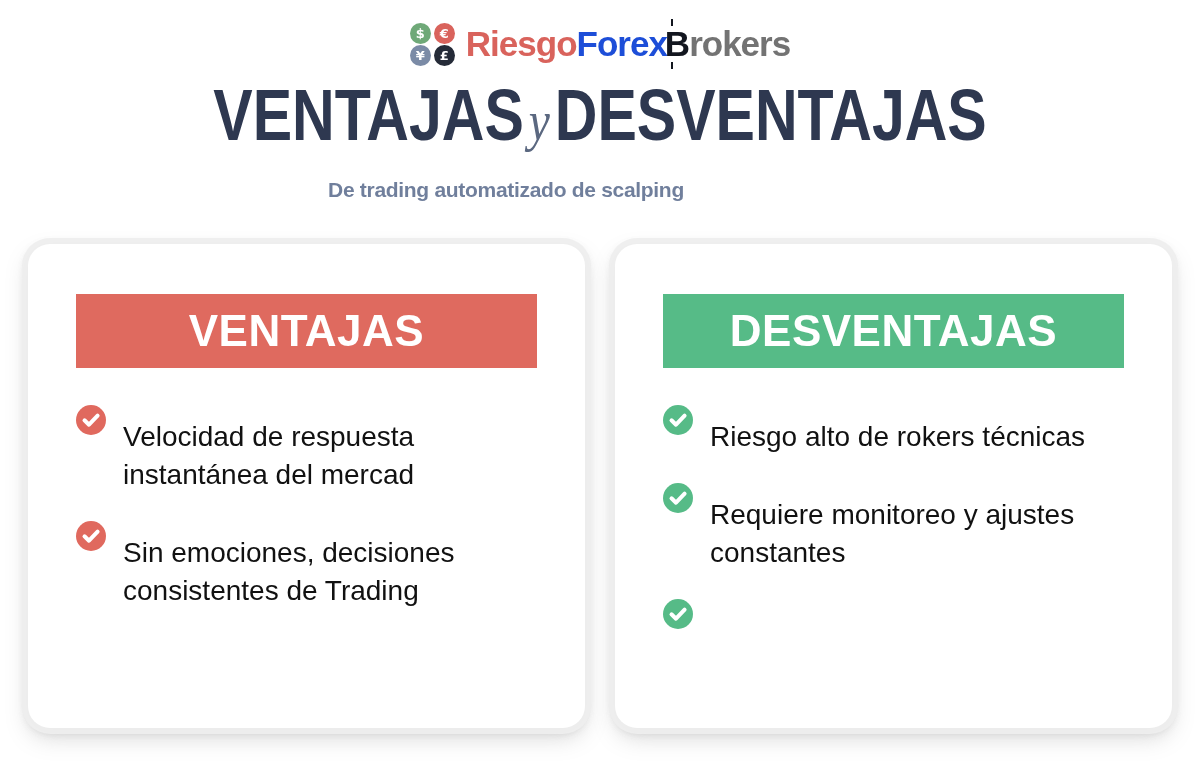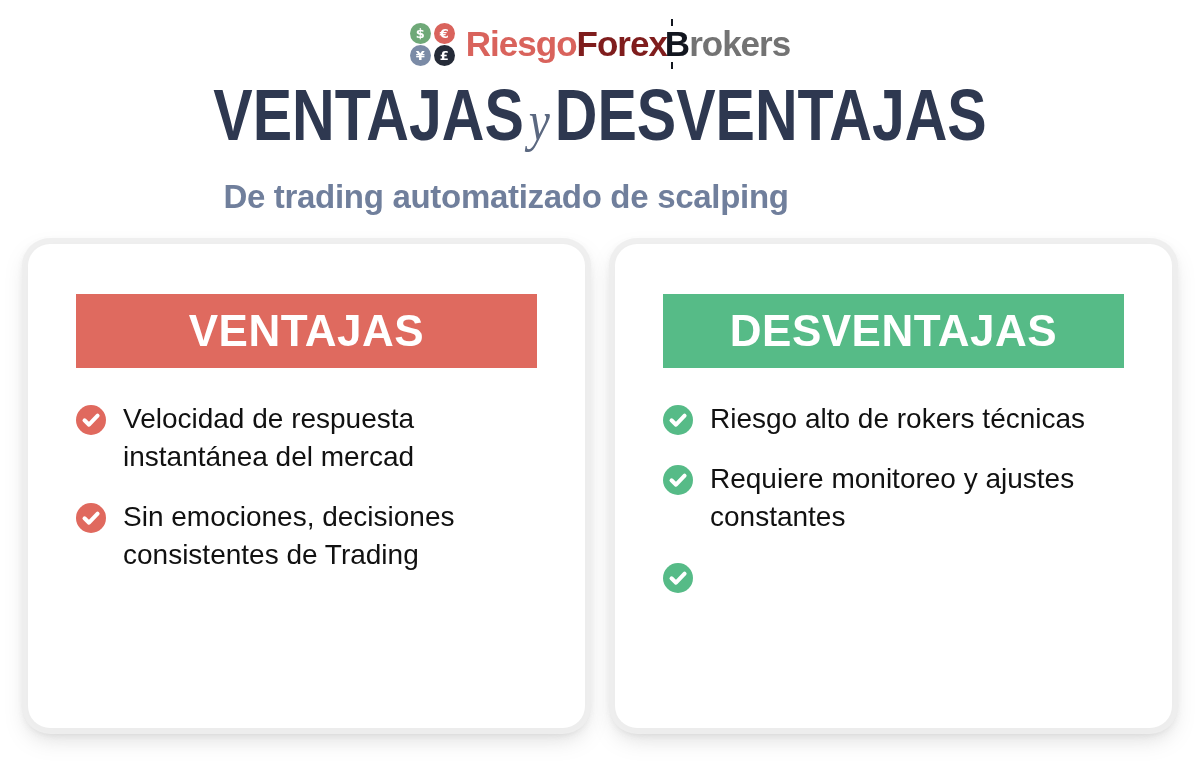--- a/index.html
+++ b/index.html
@@ -50,21 +50,21 @@
   .coin-gbp { background: #252b38; }
 
   .brandtext {
     font-size: 35px;
     font-weight: bold;
     letter-spacing: -1px;
     white-space: nowrap;
     font-family: "Liberation Sans", sans-serif;
   }
   .bt-compare { color: #d9635c; }
-  .bt-forex   { color: #7f1d1d; }
+  .bt-forex   { color: #1d4ed8; }
   .bt-brokers { color: #737373; }
   .bt-bsym    {
     color: #12161f;
     position: relative;
     display: inline-block;
     margin-left: -2px;
   }
   .bt-bsym::before,
   .bt-bsym::after {
     content: "";
@@ -100,21 +100,21 @@
     font-size: 58px;
     padding: 0 6px;
   }
   .subtitle {
     position: absolute;
     left: 0;
     top: 178px;
     width: 1012px;
     text-align: center;
     color: #707f9c;
-    font-size: 33px;
+    font-size: 21px;
     font-weight: bold;
     letter-spacing: -0.3px;
     font-family: "Liberation Sans", sans-serif;
   }
 
   
   .card {
     position: absolute;
     top: 244px;
     width: 557px;
@@ -171,20 +171,21 @@
   }
   .check-pros { background: #e0695e; }
   .check-cons { background: #56bb87; }
   .check svg { display: block; }
   .item-text {
     color: #111111;
     font-size: 28px;
     line-height: 38px;
     font-family: "Liberation Sans", sans-serif;
     max-width: 420px;
+    margin-top: 18px;
   }
 </style>
 </head>
 <body>
 
 <div class="brand">
   <div class="coins">
     <div class="coin coin-usd">$</div>
     <div class="coin coin-eur">€</div>
     <div class="coin coin-jpy">¥</div>

